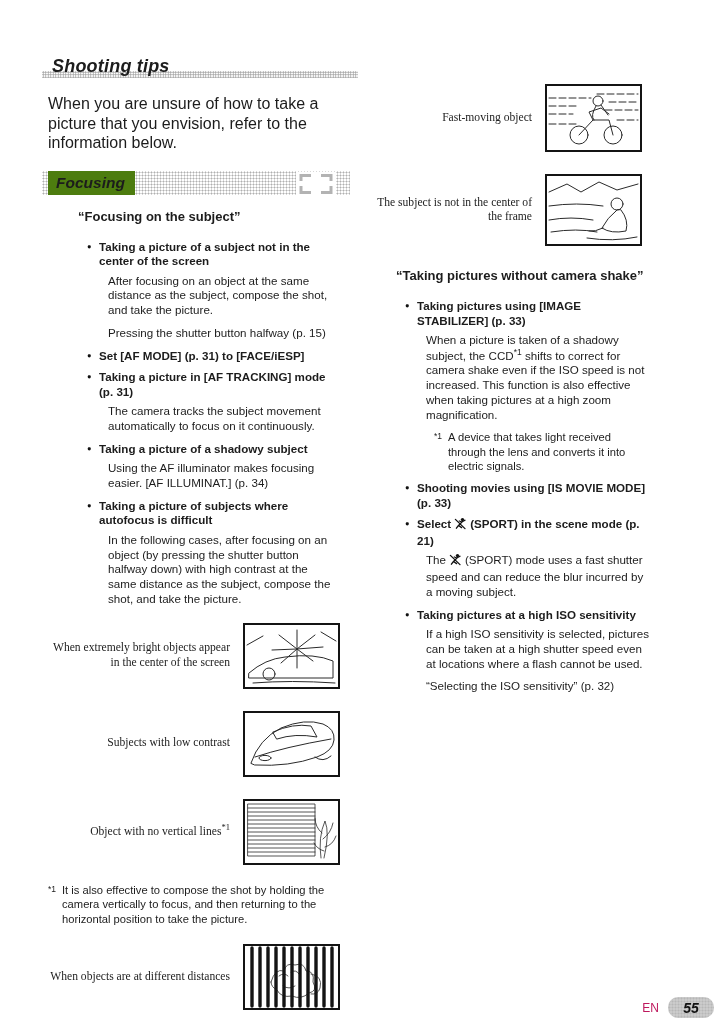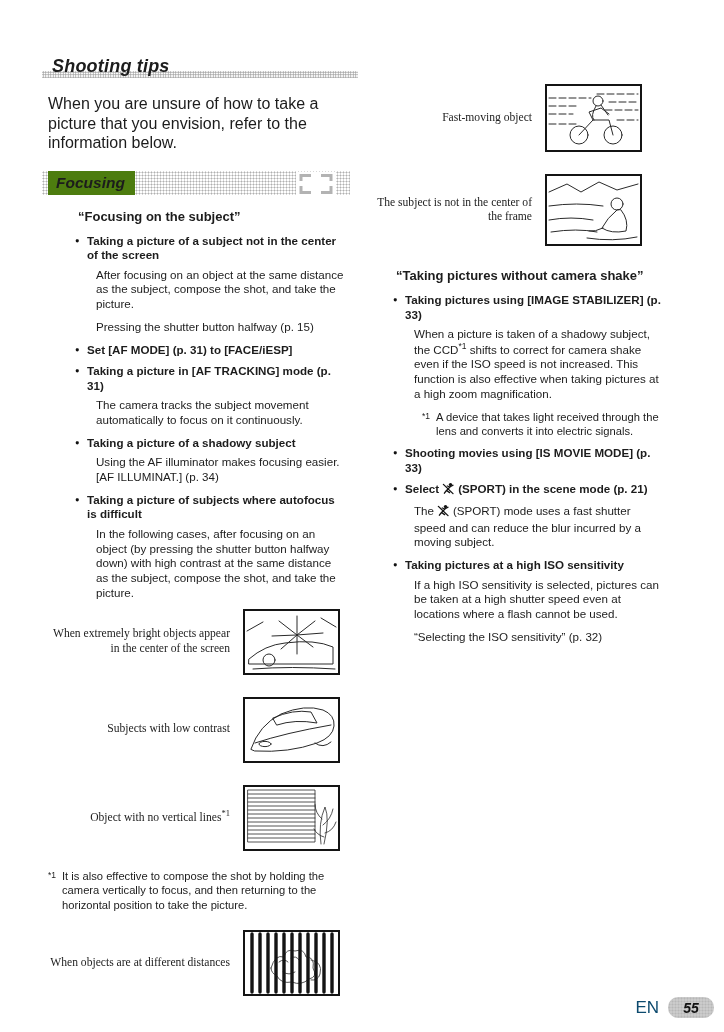--- a/index.html
+++ b/index.html
@@ -30,21 +30,21 @@
   .section-title{position:relative;z-index:1;display:inline-block;
     font-size:15.5px;font-style:italic;font-weight:bold;line-height:24px;
     background:#4d7c0f;padding:0 10px 0 8px;}
   .head-icon{position:absolute;top:1px;z-index:1;background:#fff;padding:0 2px;}
   .focus-icon{right:14px;}
   .shake-icon{right:4px;top:-3px;}
 
   .subhead{font-size:13px;font-weight:bold;margin:0 0 10px 30px;}
 
   
-  .bullets{list-style:none;margin:4px;padding:0 0 0 24px;}
+  .bullets{list-style:none;margin:16px;padding:0 0 0 24px;}
   .bullets li{position:relative;padding-left:11px;margin-bottom:7px;}
   .bullets li::before{content:"●";position:absolute;left:-1px;top:2px;font-size:7.5px;color:#111;}
   .b-title{font-weight:bold;font-size:11.6px;line-height:1.26;}
   .b-para{font-size:11.6px;line-height:1.27;margin:5px 0 8px 9px;}
   .sup{font-size:8.5px;vertical-align:super;line-height:1;}
   .inner-fn{display:flex;font-size:11.2px;line-height:1.27;margin:2px 0 8px 17px;}
   .inner-fn .fn-marker{flex:none;width:14px;font-size:8.5px;padding-top:1px;}
 
   
   .figs-start{margin-top:18px;}
@@ -57,21 +57,21 @@
   .fig-moto{height:64px;}
   .fig-person{height:68px;}
 
   .footnote{display:flex;font-size:11.2px;line-height:1.3;margin:-4px 0 18px 0;width:300px;}
   .footnote .fn-marker{flex:none;width:14px;font-size:8.5px;padding-top:1px;}
 
   .cs-head{margin-top:30px;}
 
   
   .footer{position:absolute;right:10px;bottom:14px;display:flex;align-items:center;gap:9px;}
-  .footer-lang{font-size:17px;color:#0c4a6e;text-align:center;}
+  .footer-lang{font-size:12px;color:#be185d;text-align:center;}
   .page-badge{width:46px;height:21px;border-radius:10px;
     background-color:#cbcbcb;
     background-image:radial-gradient(circle,#b7b7b7 0.9px,transparent 1.1px);
     background-size:3px 3px;
     display:flex;align-items:center;justify-content:center;
     font-style:italic;font-weight:bold;font-size:14px;color:#111;}
   .sport-glyph{display:inline-block;vertical-align:-2px;margin:0 3px;}
 </style>
 </head>
 <body>

